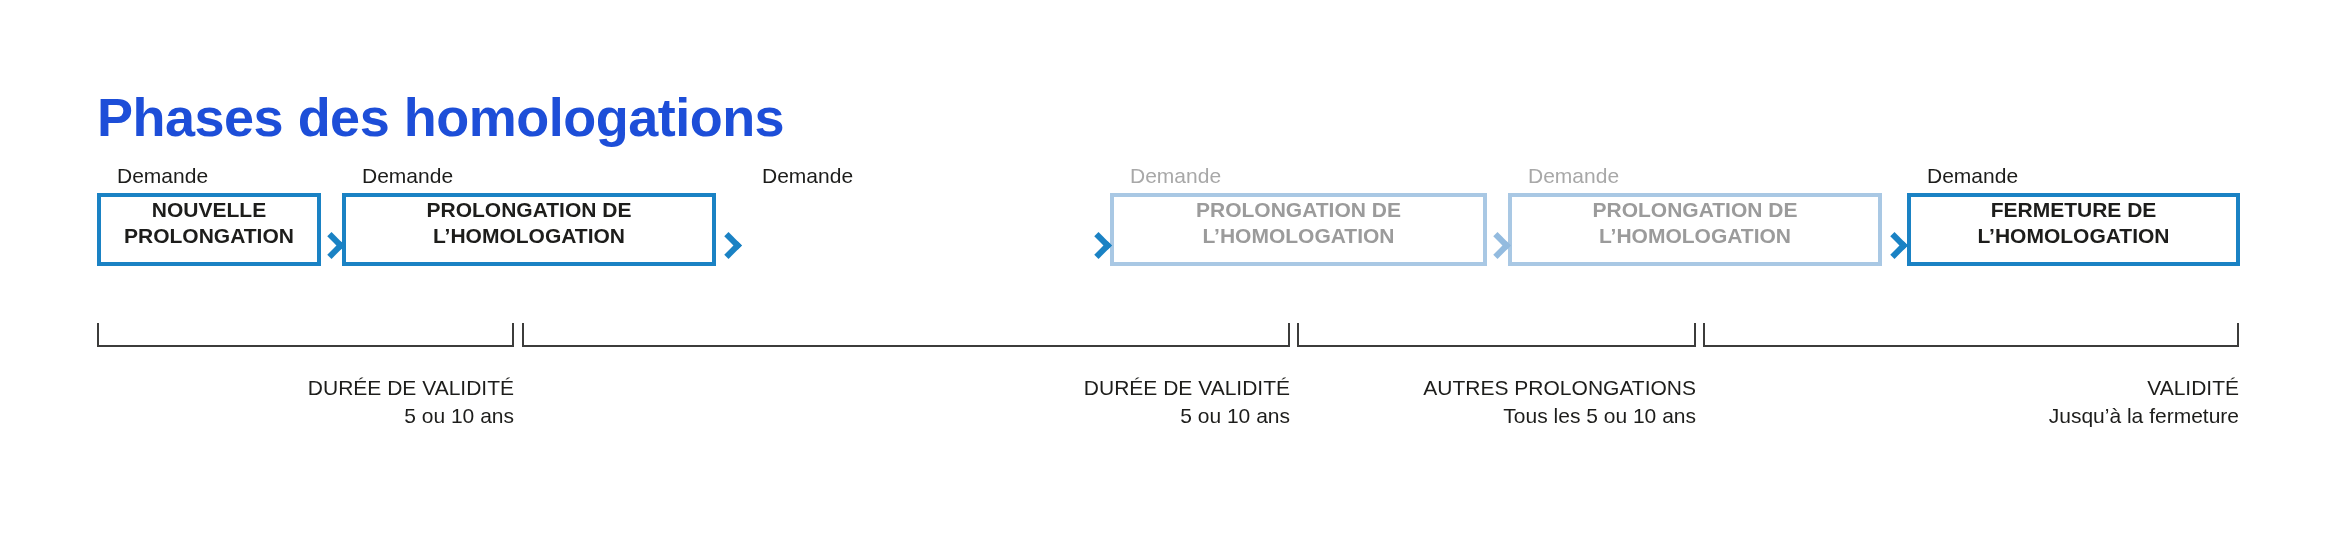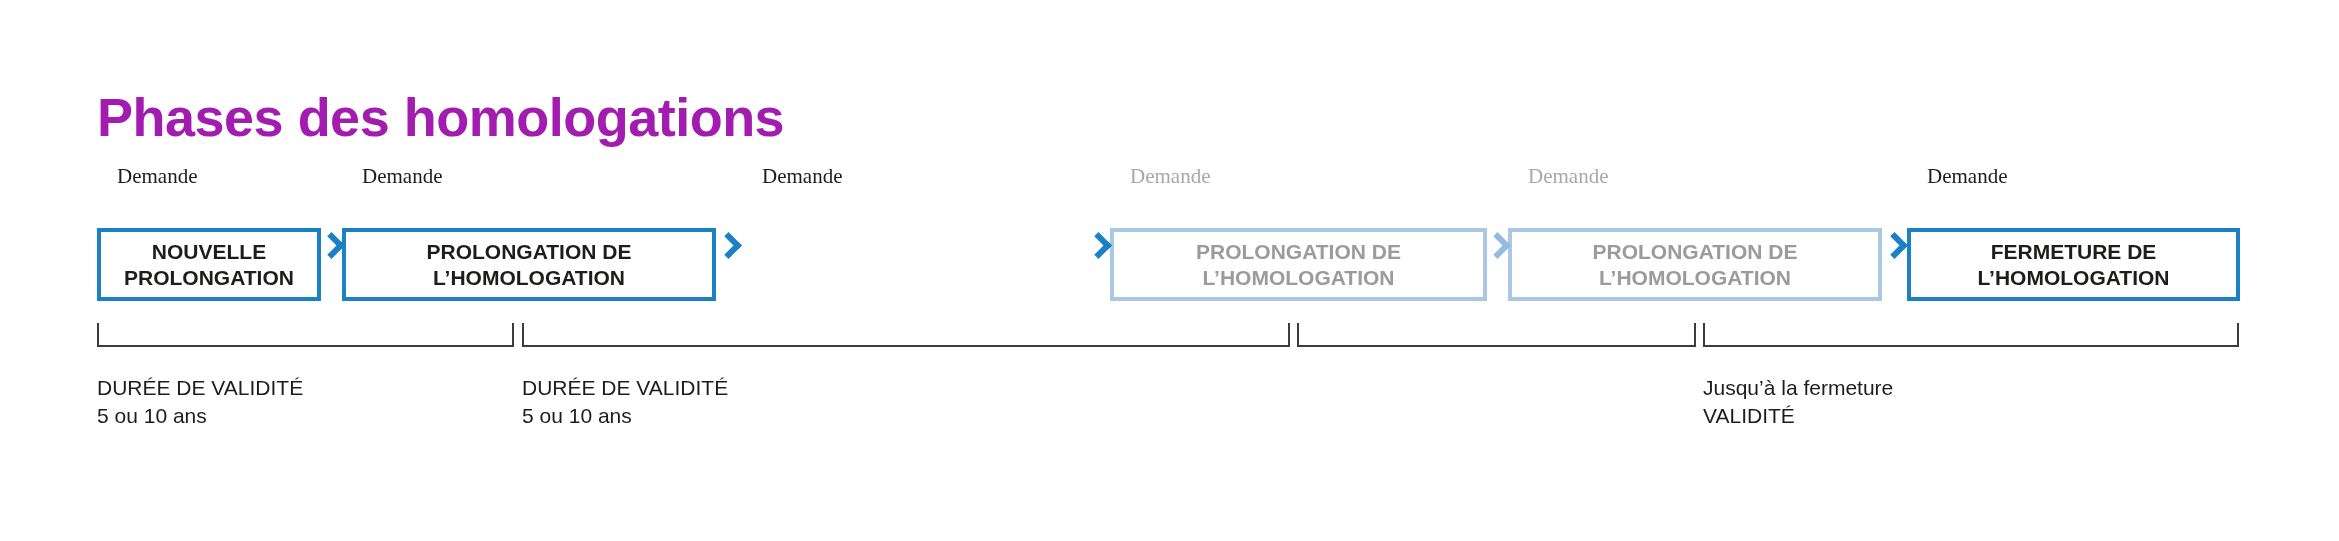--- a/index.html
+++ b/index.html
@@ -1,37 +1,37 @@
 <!DOCTYPE html>
 <html lang="fr"><head>
 <meta charset="utf-8">
 <style>
   html,body{margin:0;padding:0;background:#ffffff;}
   body{font-family:"Liberation Sans","DejaVu Sans",sans-serif;color:#1d1d1b;}
   .stage{position:relative;width:2339px;height:541px;background:#ffffff;overflow:hidden;}
 
-  .title{position:absolute;left:97px;top:52px;font-size:54px;line-height:58px;font-weight:bold;letter-spacing:-0.5px;color:#a21caf;white-space:nowrap;}
+  .title{position:absolute;left:97px;top:52px;font-size:54px;line-height:58px;font-weight:bold;letter-spacing:-0.5px;color:#1d4ed8;white-space:nowrap;}
 
   .phase{position:absolute;top:163px;}
-  .demande{font-size:21px;line-height:26px;padding-left:20px;margin-bottom:39px;color:#1d1d1b;white-space:nowrap;font-family:Liberation Serif, serif;}
+  .demande{font-size:21px;line-height:26px;padding-left:20px;margin-bottom:4px;color:#1d1d1b;white-space:nowrap;}
   .phase.inactive .demande{color:#a8a8a8;}
   .box{box-sizing:border-box;height:73px;border:4px solid #1a82c4;background:#ffffff;
-       display:flex;flex-direction:column;align-items:center;justify-content:center;
+       display:flex;flex-direction:column;align-items:center;justify-content:flex-start;
        text-align:center;font-weight:bold;font-size:21px;line-height:26px;color:#1d1d1b;}
   .phase.inactive .box{border-color:#a9c8e4;color:#9b9b9b;}
 
   .arrow{position:absolute;top:236px;width:0;height:0;}
   .chev{position:absolute;left:-10px;top:0;width:13px;height:13px;
         border-top:6px solid #1a82c4;border-right:6px solid #1a82c4;
         transform:rotate(45deg);}
   .arrow.light .chev{border-top-color:#93bbdf;border-right-color:#93bbdf;}
 
   .bracket{position:absolute;top:323px;height:24px;box-sizing:border-box;
            border-left:2px solid #3c3c3b;border-right:2px solid #3c3c3b;border-bottom:2px solid #3c3c3b;}
-  .bracket-label{position:absolute;top:374px;text-align:left;font-size:21px;line-height:28px;color:#1d1d1b;}
+  .bracket-label{position:absolute;top:374px;text-align:right;font-size:21px;line-height:28px;color:#1d1d1b;}
 </style>
 </head>
 <body>
 
 <div class="stage">
 
   <h1 class="title">Phases des homologations</h1>
 
   <div class="phase active" style="left:97px;width:224px;">
     <div class="demande">Demande</div>
@@ -99,18 +99,22 @@
   <div class="bracket" style="left:1703px;width:536px;"></div>
 
   <div class="bracket-label" style="left:97px;width:417px;">
     <div>DURÉE DE VALIDITÉ</div>
     <div>5 ou 10 ans</div>
   </div>
   <div class="bracket-label" style="left:522px;width:768px;">
     <div>DURÉE DE VALIDITÉ</div>
     <div>5 ou 10 ans</div>
   </div>
+  <div class="bracket-label" style="left:1297px;width:399px;">
+    <div>AUTRES PROLONGATIONS</div>
+    <div>Tous les 5 ou 10 ans</div>
+  </div>
   <div class="bracket-label" style="left:1703px;width:536px;">
+    <div>VALIDITÉ</div>
     <div>Jusqu’à la fermeture</div>
-    <div>VALIDITÉ</div>
   </div>
 
 </div>
 
 </body></html>

